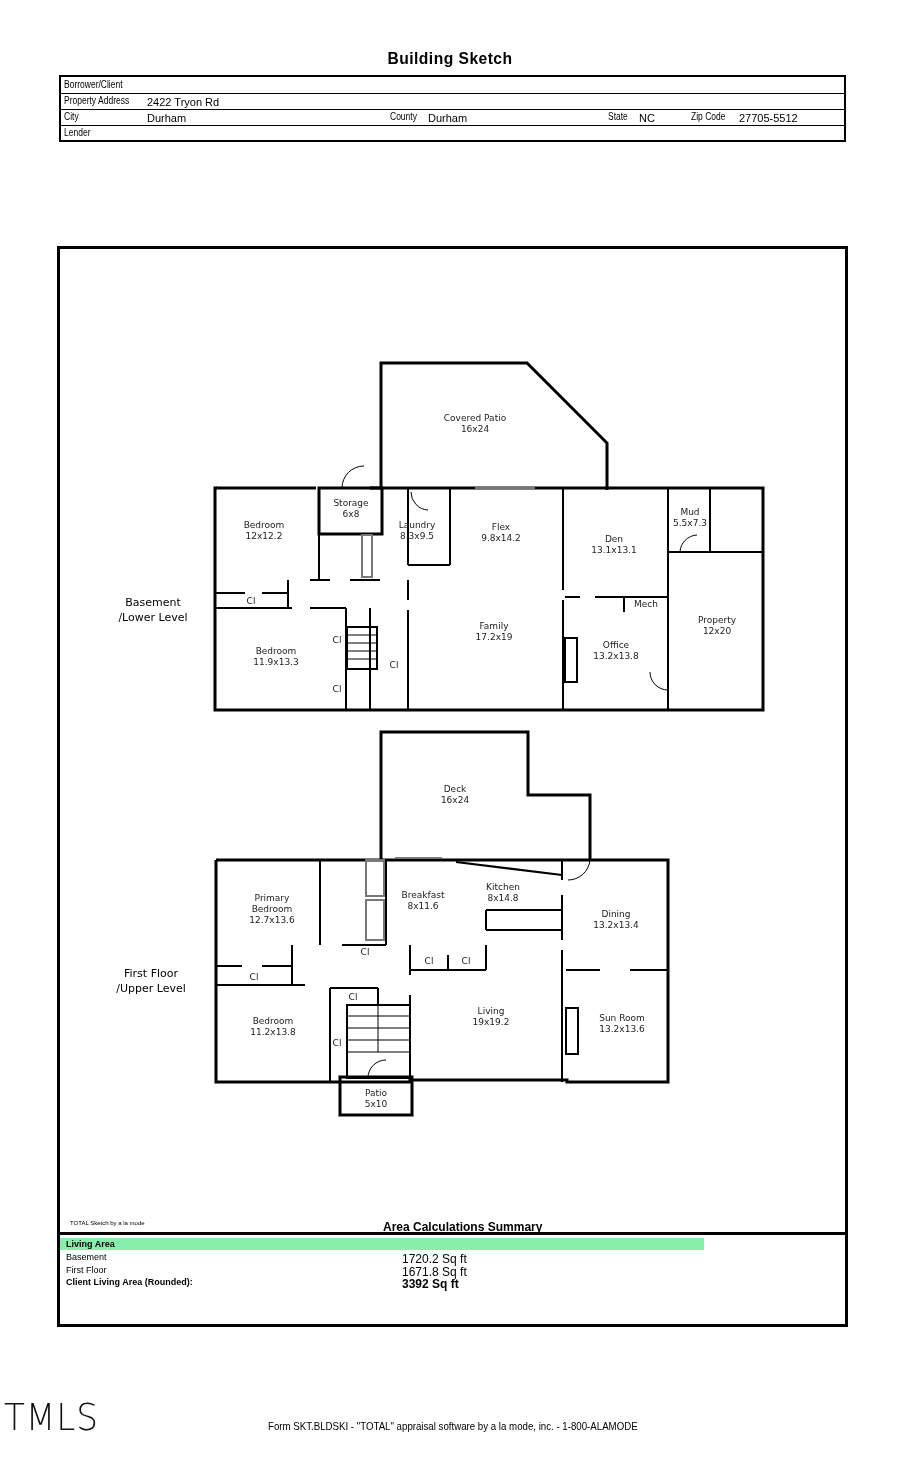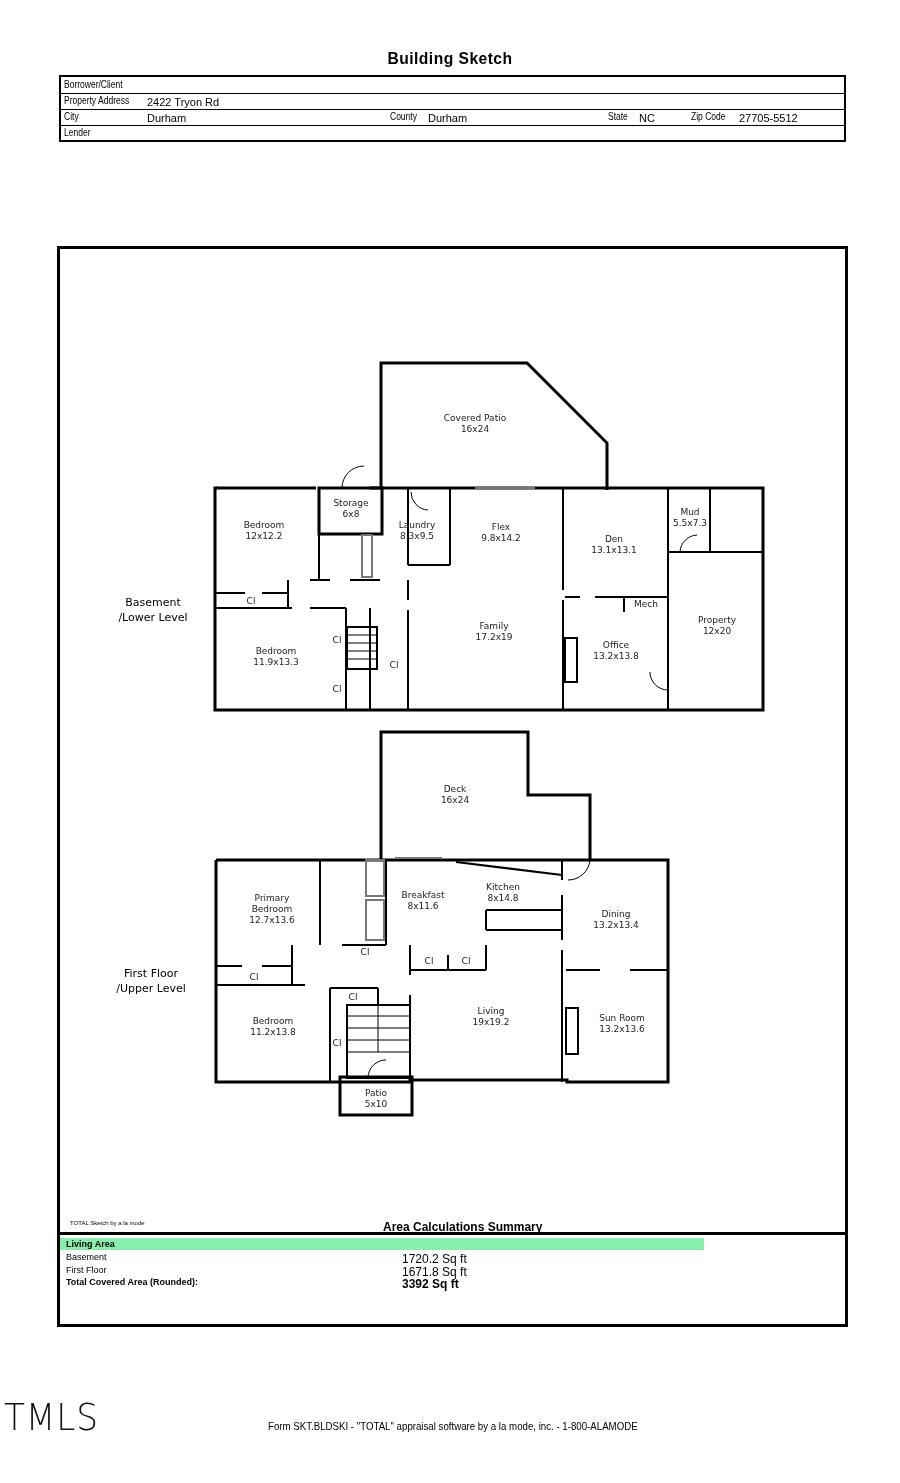--- a/index.html
+++ b/index.html
@@ -262,17 +262,17 @@
 <div class="lbl" style="left:337px;top:1038px">Cl</div>
 
 <div class="tsk">TOTAL Sketch by a la mode</div>
 <div class="actitle">Area Calculations Summary</div>
 <div class="sumbar"></div>
 <div class="living">Living Area</div>
 <div class="arow" style="top:1252px">Basement</div>
 <div class="aval" style="top:1252px">1720.2 Sq ft</div>
 <div class="arow" style="top:1265px">First Floor</div>
 <div class="aval" style="top:1265px">1671.8 Sq ft</div>
-<div class="arow" style="top:1277px;font-weight:bold">Total Covered Area (Rounded):</div>
+<div class="arow" style="top:1277px;font-weight:bold">Client Living Area (Rounded):</div>
 <div class="aval" style="top:1277px;font-weight:bold">3392 Sq ft</div>
 
 <div class="tmls">TMLS</div>
 <div class="footer">Form SKT.BLDSKI - "TOTAL" appraisal software by a la mode, inc. - 1-800-ALAMODE</div>
 
 </body></html>

